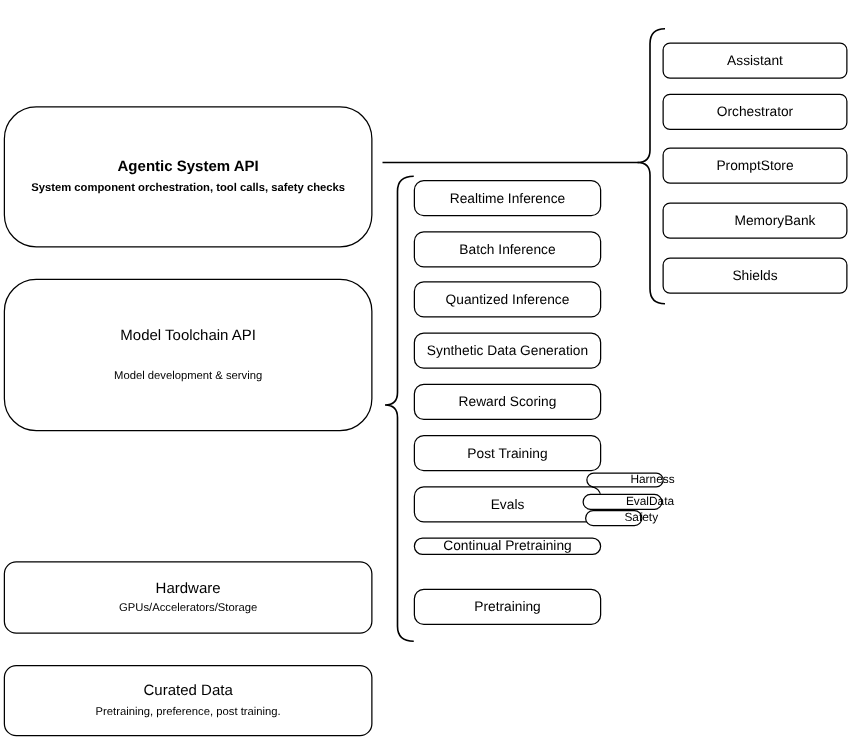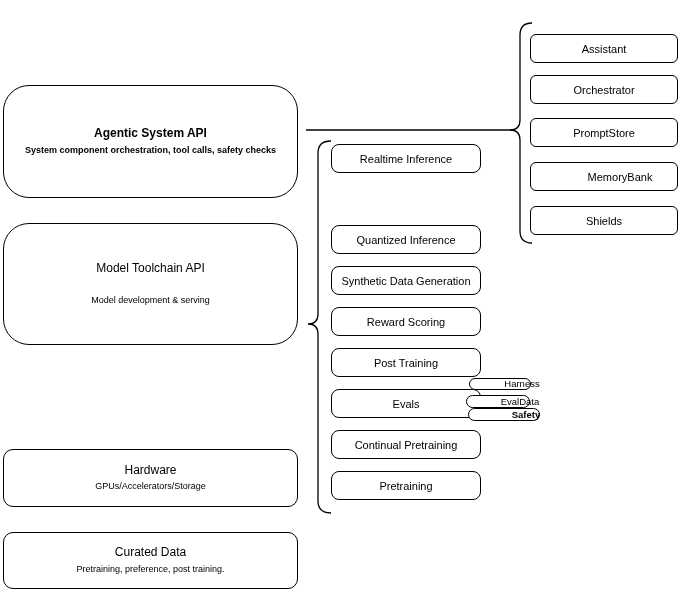--- a/index.html
+++ b/index.html
@@ -79,31 +79,32 @@
     <div class="title">Hardware</div>
     <div class="subtitle">GPUs/Accelerators/Storage</div>
   </div>
 
   <div class="node stack" style="left:3px; top:532px; width:295px; height:57px; border-radius:10px;">
     <div class="title">Curated Data</div>
     <div class="subtitle">Pretraining, preference, post training.</div>
   </div>
 
   <div class="node leaf" style="left:331px; top:144px; width:150px; height:29px;text-align:center;">Realtime Inference</div>
+  <div class="node leaf" style="left:331px; top:185px; width:150px; height:29px;">Batch Inference</div>
   <div class="node leaf" style="left:331px; top:225px; width:150px; height:29px;">Quantized Inference</div>
   <div class="node leaf" style="left:331px; top:266px; width:150px; height:29px;">Synthetic Data Generation</div>
   <div class="node leaf" style="left:331px; top:307px; width:150px; height:29px;">Reward Scoring</div>
   <div class="node leaf" style="left:331px; top:348px; width:150px; height:29px;">Post Training</div>
   <div class="node leaf" style="left:331px; top:389px; width:150px; height:29px;">Evals</div>
-  <div class="node leaf" style="left:331px; top:430px; width:150px; height:29px;text-align:center;">Continual Pretraining</div>
+  <div class="node leaf" style="left:331px; top:430px; width:150px; height:14px;text-align:center;">Continual Pretraining</div>
   <div class="node leaf" style="left:331px; top:471px; width:150px; height:29px;">Pretraining</div>
 
   <div class="pill" style="left:469px; top:378px; width:62px; height:12px;">Harness</div>
   <div class="pill" style="left:466px; top:395px; width:64px; height:13px;">EvalData</div>
-  <div class="pill" style="left:468px; top:408px; width:72px; height:13px;font-weight:bold;">Safety</div>
+  <div class="pill" style="left:468px; top:408px; width:46px; height:13px;">Safety</div>
 
   <div class="node rightleaf" style="left:530px; top:34px; width:148px; height:29px;">Assistant</div>
   <div class="node rightleaf" style="left:530px; top:75px; width:148px; height:29px;">Orchestrator</div>
   <div class="node rightleaf" style="left:530px; top:118px; width:148px; height:29px;">PromptStore</div>
   <div class="node rightleaf" style="left:530px; top:162px; width:148px; height:29px;padding-left:32px;">MemoryBank</div>
   <div class="node rightleaf" style="left:530px; top:206px; width:148px; height:29px;">Shields</div>
 
 </div>
 
 </body></html>

